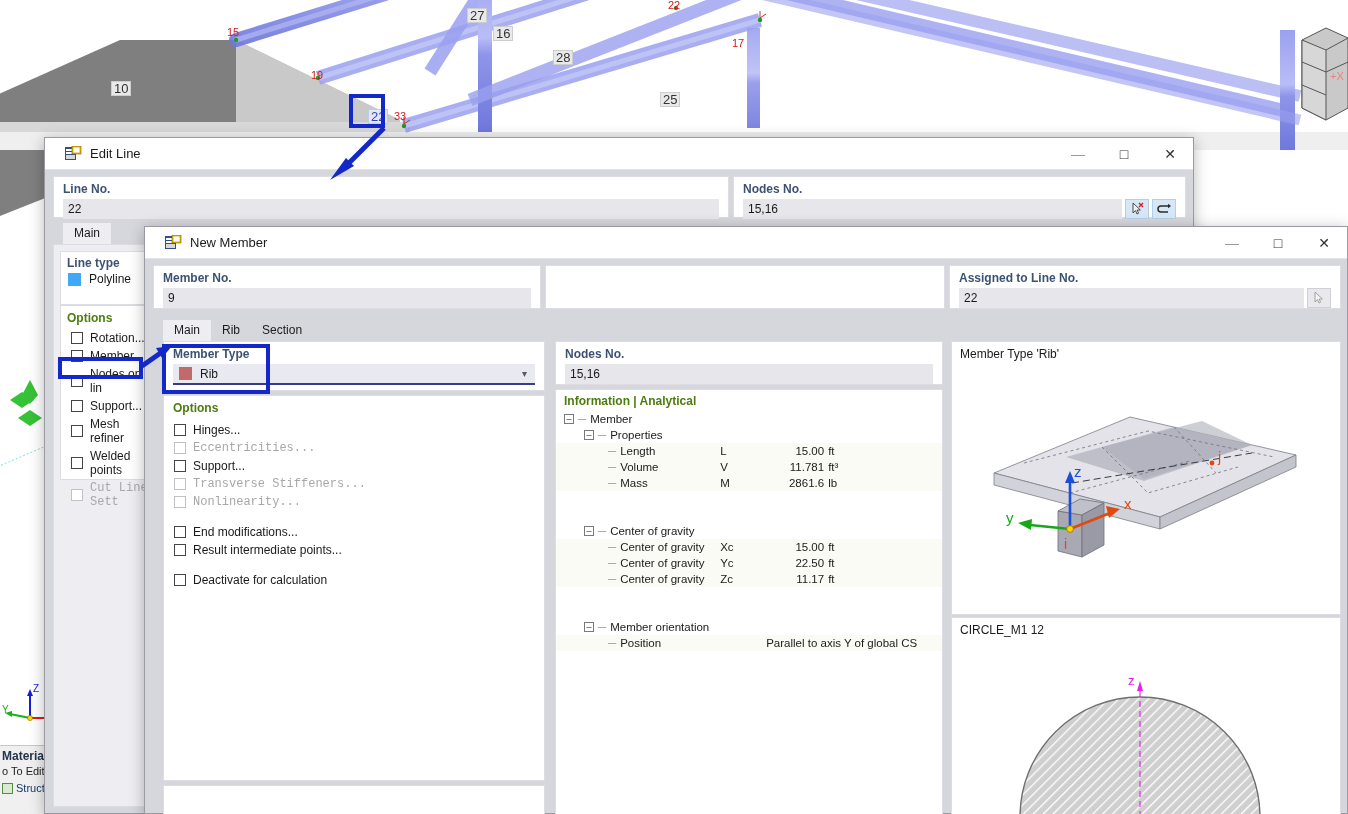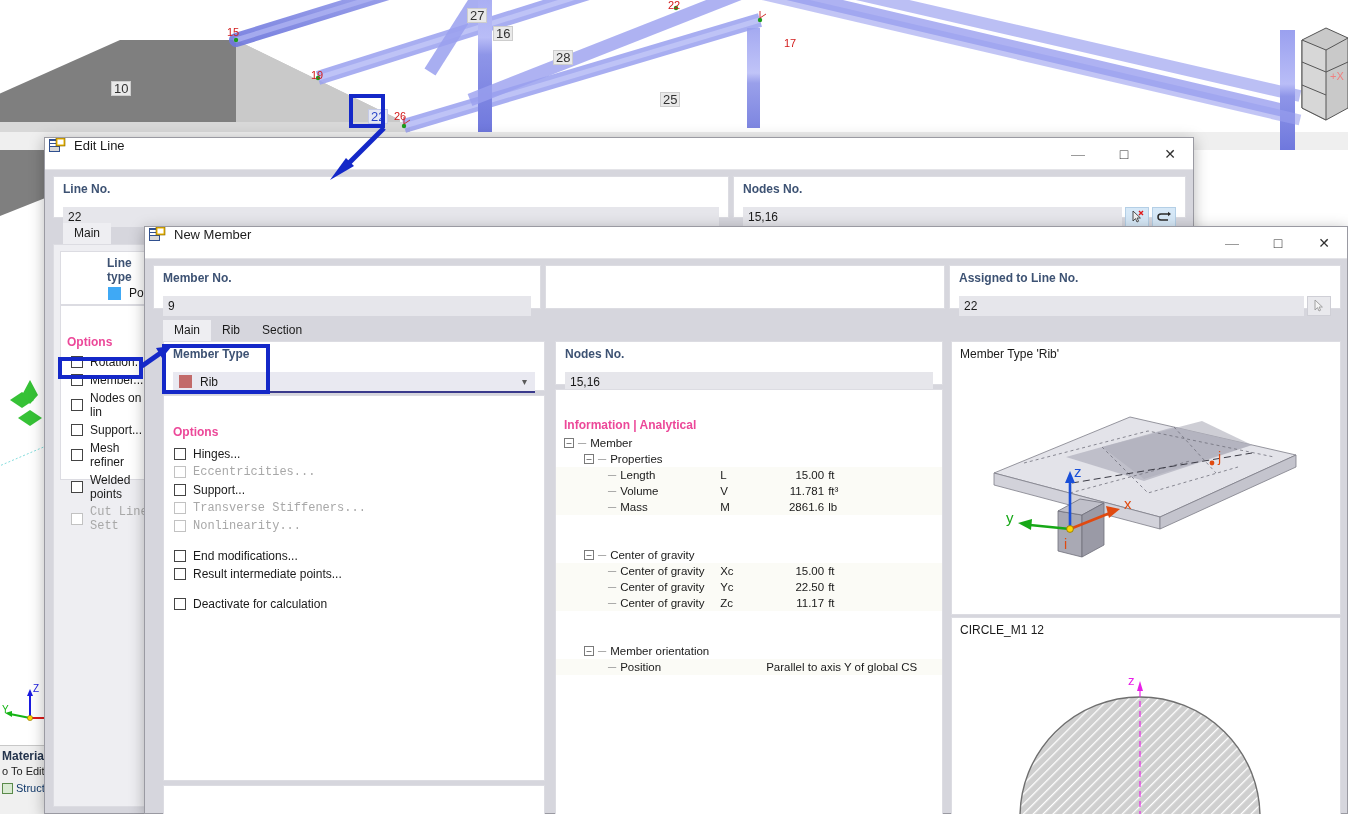--- a/index.html
+++ b/index.html
@@ -63,22 +63,22 @@
 
   
   .win {
     position: absolute;
     background: #d6d6dd;
     border: 1px solid #9a9aa2;
     box-shadow: 0 3px 14px rgba(0,0,0,0.28);
   }
   .win-title {
     height: 32px; background: #ffffff;
-    display: flex; 
-    padding-left: 4px;
+    display: flex; align-items: center;
+    padding-left: 20px;
     border-bottom: 1px solid #e4e4e8;
   }
   .win-ico {
     width: 17px; height: 15px; margin-right: 8px; flex: 0 0 auto;
     position: relative;
   }
   .win-ttl-text { font-size: 13px; color: #1b1b1b; font-family: "Liberation Sans", sans-serif; }
   .win-btns { margin-left: auto; display: flex; height: 32px; }
   .win-btn {
     width: 46px; height: 32px; display: flex; align-items: center; justify-content: center;
@@ -86,21 +86,21 @@
   }
   .win-btn.dim { color: #9b9b9b; }
 
   
   .card {
     background: #ffffff;
     border: 1px solid #dcdce2;
   }
   .fld-label {
     font-size: 12px; font-weight: bold; color: #3d5273;
-    padding: 5px 9px 11px 9px;
+    padding: 5px 9px 3px 9px;
   }
   .fld-val {
     background: #e6e6eb;
     margin: 0 9px 8px 9px;
     height: 20px;
     font-size: 12px;
     color: #1a1a1a;
     display: flex; align-items: center;
     padding-left: 5px;
   }
@@ -117,23 +117,22 @@
   .tab {
     font-size: 12px; padding: 3px 11px 4px 11px; color: #1a1a1a;
     background: transparent; line-height: 14px;
   }
   .tab.active { background: #eeeef2; }
 
   .panel {
     background: #ffffff; border: 1px solid #dcdce2;
   }
   .grp-hdr {
-    font-size: 12px; font-weight: bold; color: #ec4899;
+    font-size: 12px; font-weight: bold; color: #4d7c0f;
     padding: 5px 9px 4px 9px;
-    margin-top: 24px;
   }
   .cb-row { display: flex; align-items: center; padding: 2px 0 2px 10px; font-size: 12px; }
   .cb {
     width: 12px; height: 12px; border: 1px solid #444; background: #fff;
     margin-right: 7px; flex: 0 0 auto;
   }
   .cb.hl { border-color: #2e9bdc; }
   .cb.dis { border-color: #c2c2c2; }
   .cb-lbl { color: #1a1a1a; }
   .cb-lbl.dis { color: #a8a8a8; font-family: Liberation Mono, monospace; }
@@ -253,23 +252,23 @@
 
     <div class="line-lbl" style="left:111px;top:81px;">10</div>
     <div class="line-lbl" style="left:467px;top:8px;">27</div>
     <div class="line-lbl" style="left:493px;top:26px;">16</div>
     <div class="line-lbl" style="left:553px;top:50px;">28</div>
     <div class="line-lbl" style="left:660px;top:92px;">25</div>
     <div class="line-lbl blue" style="left:368px;top:109px;">22</div>
 
     <div class="node-lbl" style="left:227px;top:27px;">15</div>
     <div class="node-lbl" style="left:311px;top:70px;">19</div>
-    <div class="node-lbl" style="left:394px;top:111px;">26</div>
+    <div class="node-lbl" style="left:394px;top:111px;">33</div>
     <div class="node-lbl" style="left:668px;top:0px;">22</div>
-    <div class="node-lbl" style="left:784px;top:38px;">17</div>
+    <div class="node-lbl" style="left:732px;top:38px;">17</div>
 
     <div class="triad">
       <svg width="60" height="50" viewBox="0 0 60 50">
         <line x1="28" y1="38" x2="28" y2="14" stroke="#1a1ae0" stroke-width="2"></line>
         <polygon points="28,9 25,16 31,16" fill="#1a1ae0"></polygon>
         <text x="31" y="12" font-size="10" fill="#1a1ae0" font-family="Liberation Sans">Z</text>
         <line x1="28" y1="38" x2="50" y2="38" stroke="#e01a1a" stroke-width="2"></line>
         <polygon points="55,38 48,35 48,41" fill="#e01a1a"></polygon>
         <text x="47" y="34" font-size="10" fill="#e01a1a" font-family="Liberation Sans">X</text>
         <line x1="28" y1="38" x2="8" y2="34" stroke="#14b414" stroke-width="2"></line>
@@ -343,21 +342,21 @@
           </svg>
         </div>
       </div>
     </div>
 
     <div class="tabs" style="position:absolute; left:8px; top:84px; width:1133px;">
       <span class="tab active">Main</span>
     </div>
 
     <div class="panel" style="position:absolute; left:8px; top:106px; width:1133px; height:563px; background:#eeeef2;">
-      <div class="card" style="position:absolute; left:6px; top:6px; width:92px; height:54px;padding-left:40px;">
+      <div class="card" style="position:absolute; left:6px; top:6px; width:92px; height:54px;">
         <div class="fld-label" style="padding:4px 6px 2px 6px;">Line type</div>
         <div style="display:flex; align-items:center; padding-left:7px; font-size:12px;">
           <span class="swatch" style="background:#3fa9f5;"></span>
           <span>Polyline</span>
         </div>
       </div>
 
       <div class="card" style="position:absolute; left:6px; top:60px; width:92px; height:175px;">
         <div class="grp-hdr" style="padding:5px 6px 4px 6px;">Options</div>
         <div class="cb-row">

